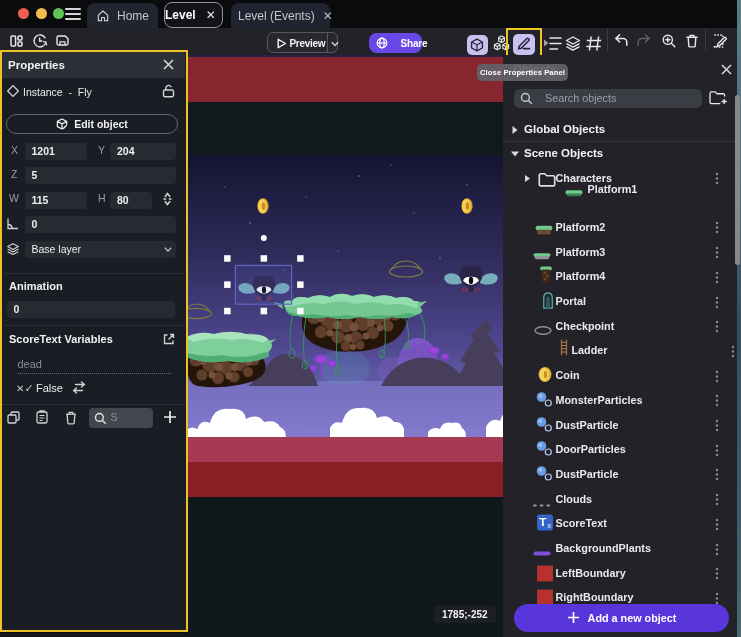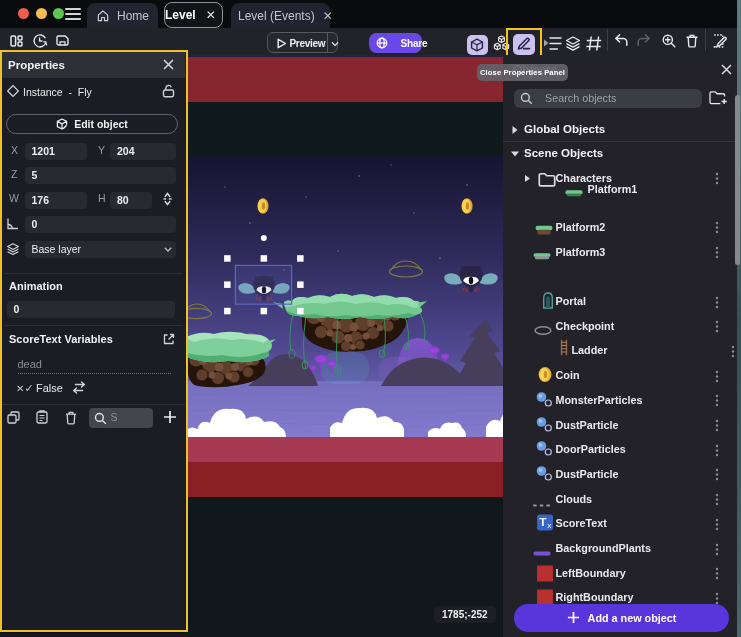--- a/index.html
+++ b/index.html
@@ -425,20 +425,35 @@
           <rect x="0.5" y="0.5" width="18" height="4" rx="2" fill="#6fca8c"></rect>
           <rect x="2" y="3.6" width="15" height="3.4" rx="1.5" fill="#8d9693"></rect>
         </svg>
         <div class="rowtxt">Platform3</div>
         <svg class="abs" style="left:212px;top:6.5px;" width="4" height="13" viewBox="0 0 4 13" fill="#8b8e95">
           <circle cx="2" cy="2" r="1.2"></circle>
           <circle cx="2" cy="6.5" r="1.2"></circle>
           <circle cx="2" cy="11" r="1.2"></circle>
         </svg>
       </div>
+<div class="row" style="top:209.3px;">
+        <svg class="ricon" style="left:34px;top:2px;" width="14" height="19" viewBox="0 0 14 19">
+          <rect x="0.5" y="0.5" width="13" height="4.5" rx="2" fill="#6fca8c"></rect>
+          <rect x="2.5" y="4" width="9" height="14" fill="#41291a"></rect>
+          <circle cx="5.5" cy="7.5" r="1.5" fill="#6e4a31"></circle>
+          <circle cx="8.5" cy="11" r="1.5" fill="#6e4a31"></circle>
+          <circle cx="6" cy="14.5" r="1.3" fill="#6e4a31"></circle>
+        </svg>
+        <div class="rowtxt">Platform4</div>
+        <svg class="abs" style="left:212px;top:6.5px;" width="4" height="13" viewBox="0 0 4 13" fill="#8b8e95">
+          <circle cx="2" cy="2" r="1.2"></circle>
+          <circle cx="2" cy="6.5" r="1.2"></circle>
+          <circle cx="2" cy="11" r="1.2"></circle>
+        </svg>
+      </div>
 <div class="row" style="top:234.0px;">
         <svg class="ricon" style="left:36px;top:3px;" width="10" height="16" viewBox="0 0 10 16">
           <path d="M1 15 V5.5 Q1 1 5 1 Q9 1 9 5.5 V15 Z" fill="none" stroke="#56a3a0" stroke-width="1.3"></path>
           <path d="M3.2 15 V6.5 Q3.2 4 5 4 Q6.8 4 6.8 6.5 V15 Z" fill="#2a5c60"></path>
         </svg>
         <div class="rowtxt">Portal</div>
         <svg class="abs" style="left:212px;top:6.5px;" width="4" height="13" viewBox="0 0 4 13" fill="#8b8e95">
           <circle cx="2" cy="2" r="1.2"></circle>
           <circle cx="2" cy="6.5" r="1.2"></circle>
           <circle cx="2" cy="11" r="1.2"></circle>
@@ -616,21 +631,21 @@
         </svg>
 <span style="font-size:10.5px;font-weight:bold;color:#f0f1f3;">Edit object</span>
 </div>
 <div class="lbl" style="left:9px;top:91.5px;">X</div>
 <div class="inp" style="left:22.5px;top:91px;width:62px;">1201</div>
 <div class="lbl" style="left:96px;top:91.5px;">Y</div>
 <div class="inp" style="left:108px;top:91px;width:65.5px;">204</div>
 <div class="lbl" style="left:9px;top:115.5px;">Z</div>
 <div class="inp" style="left:22.5px;top:115px;width:151px;">5</div>
 <div class="lbl" style="left:7px;top:140px;">W</div>
-<div class="inp" style="left:22.5px;top:139.5px;width:62px;">176</div>
+<div class="inp" style="left:22.5px;top:139.5px;width:62px;">115</div>
 <div class="lbl" style="left:96px;top:140px;">H</div>
 <div class="inp" style="left:108px;top:139.5px;width:42px;">80</div>
 <svg class="abs" style="left:159.5px;top:140px;" width="11" height="14" viewBox="0 0 11 14" fill="none" stroke="#cfd2d7" stroke-width="1.5" stroke-linecap="round">
         <path d="M3.2 4.5 L5.5 1.5 L7.8 4.5 M3.2 9.5 L5.5 12.5 L7.8 9.5"></path>
         <path d="M2 7 H3.6 M7.4 7 H9"></path>
       </svg>
 <svg class="abs" style="left:4px;top:165px;" width="13" height="13" viewBox="0 0 13 13" fill="none" stroke="#cfd2d7" stroke-width="1.3">
         <path d="M2 1.5 V11.5 H12"></path>
         <path d="M2 7.5 Q 5.5 7.5 6.5 11.5"></path>
       </svg>

